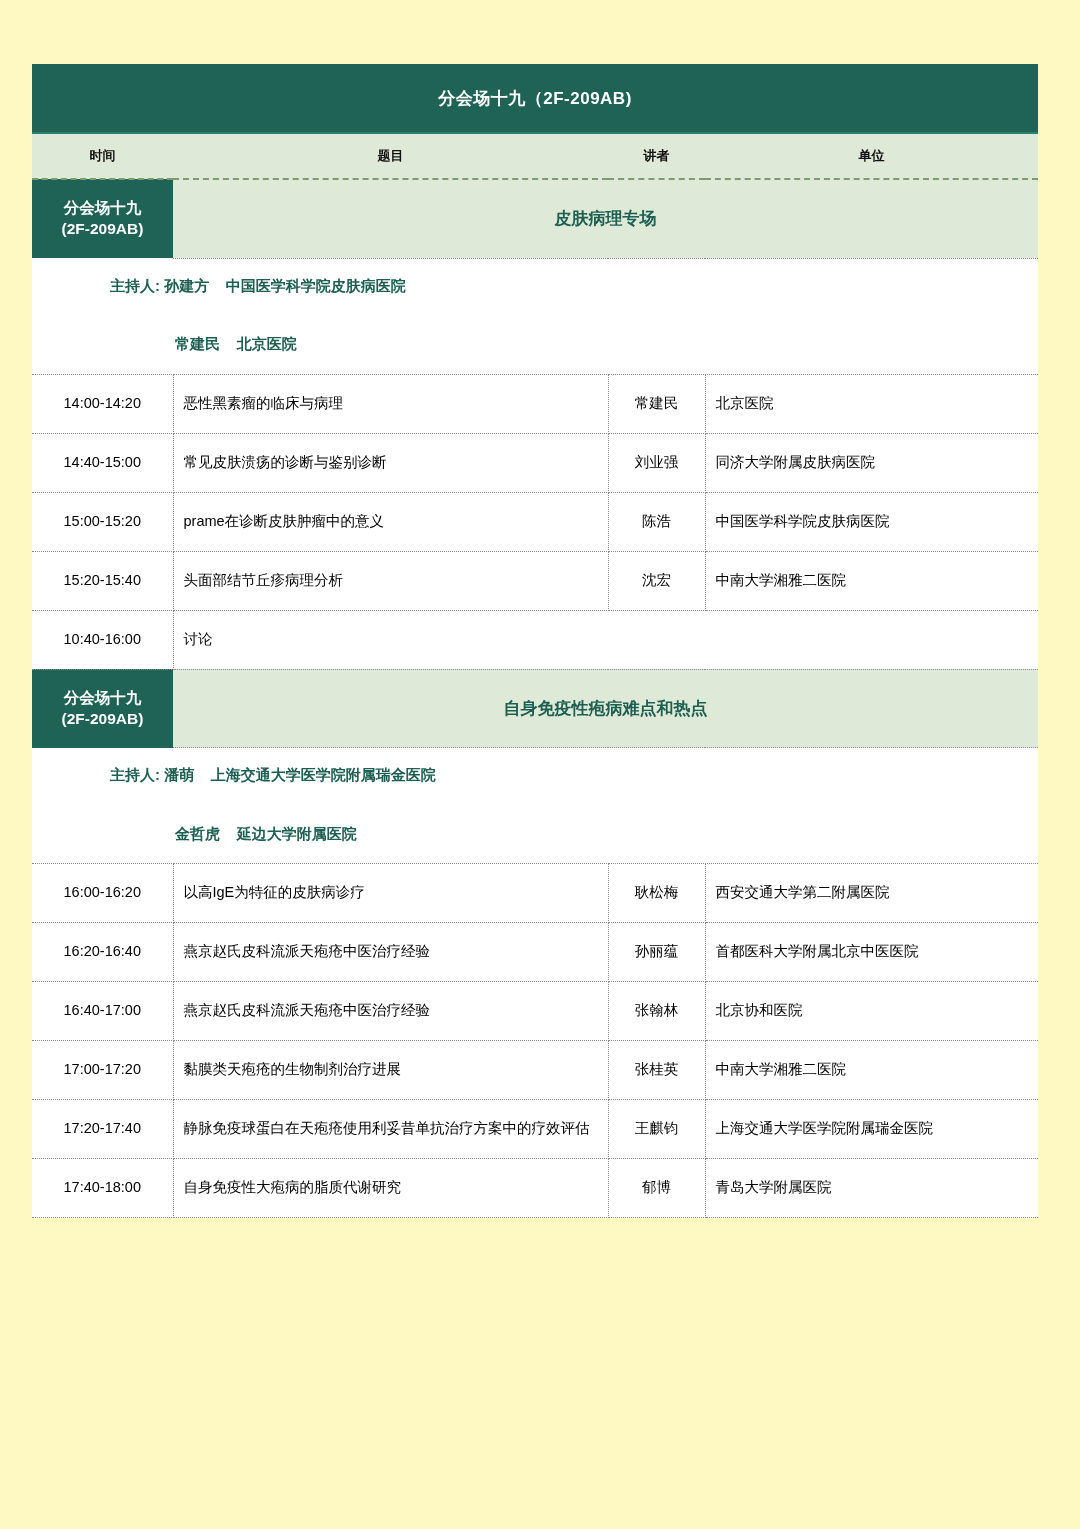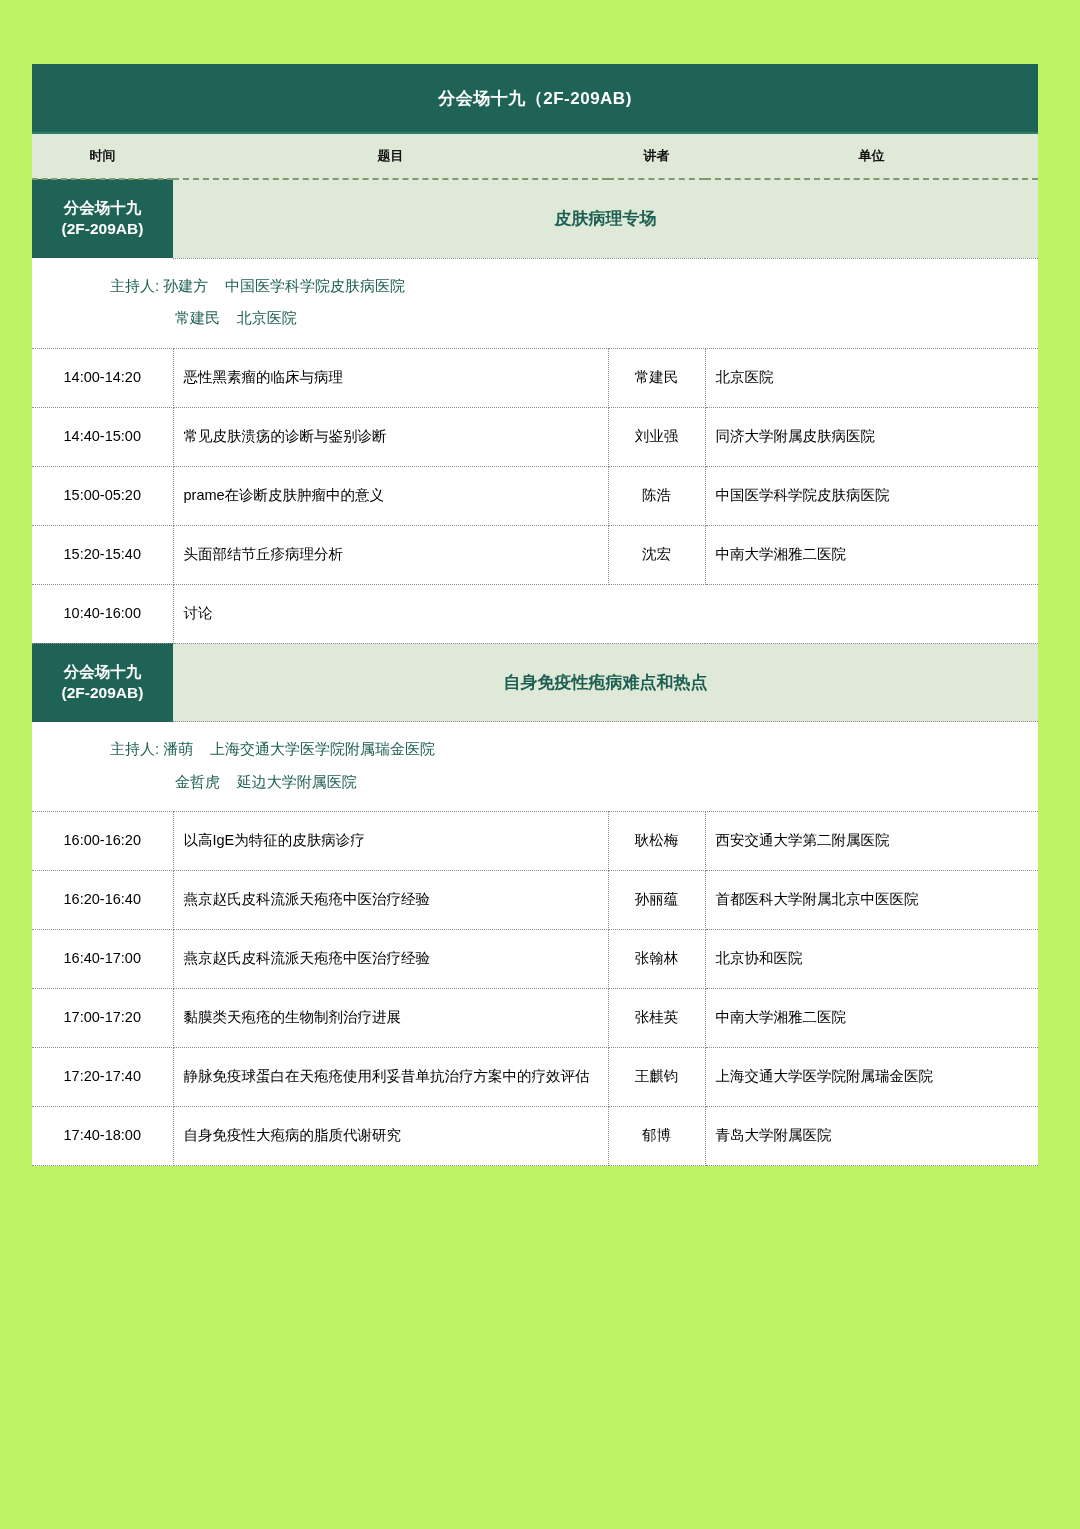--- a/index.html
+++ b/index.html
@@ -12,21 +12,21 @@
     height: 1529px;
     font-family: "Liberation Sans", "DejaVu Sans", sans-serif;
     color: #000000;
     -webkit-font-smoothing: antialiased;
   }
 
   .page {
     position: relative;
     width: 1080px;
     height: 1529px;
-    background: #bef264;
+    background: #fef9c3;
   }
 
   .sched-table {
     position: absolute;
     left: 32px;
     top: 64px;
     width: 1006px;
     border-collapse: collapse;
     table-layout: fixed;
   }
@@ -89,28 +89,28 @@
   }
 
   
   .hostrow td {
     background: #ffffff;
     border-bottom: 1px dotted #8d8d8d;
     padding: 16px 0 18px 0;
   }
   .host-line {
     color: #1d5f52;
-    font-weight: normal;
+    font-weight: bold;
     font-size: 15px;
     padding-left: 78px;
     line-height: 1.5;
     white-space: pre;
   }
   .host-line.second {
-    margin-top: 10px;
+    margin-top: 36px;
     padding-left: 143px;
   }
 
   
   .talk td {
     background: #ffffff;
     font-size: 14.5px;
     border-bottom: 1px dotted #8d8d8d;
     height: 46px;
     line-height: 1.5;
@@ -178,21 +178,21 @@
           <td class="t-spk">常建民</td>
           <td class="t-unit">北京医院</td>
         </tr>
         <tr class="talk">
           <td class="t-time">14:40-15:00</td>
           <td class="t-title">常见皮肤溃疡的诊断与鉴别诊断</td>
           <td class="t-spk">刘业强</td>
           <td class="t-unit">同济大学附属皮肤病医院</td>
         </tr>
         <tr class="talk">
-          <td class="t-time">15:00-05:20</td>
+          <td class="t-time">15:00-15:20</td>
           <td class="t-title">prame在诊断皮肤肿瘤中的意义</td>
           <td class="t-spk">陈浩</td>
           <td class="t-unit">中国医学科学院皮肤病医院</td>
         </tr>
         <tr class="talk">
           <td class="t-time">15:20-15:40</td>
           <td class="t-title">头面部结节丘疹病理分析</td>
           <td class="t-spk">沈宏</td>
           <td class="t-unit">中南大学湘雅二医院</td>
         </tr>

